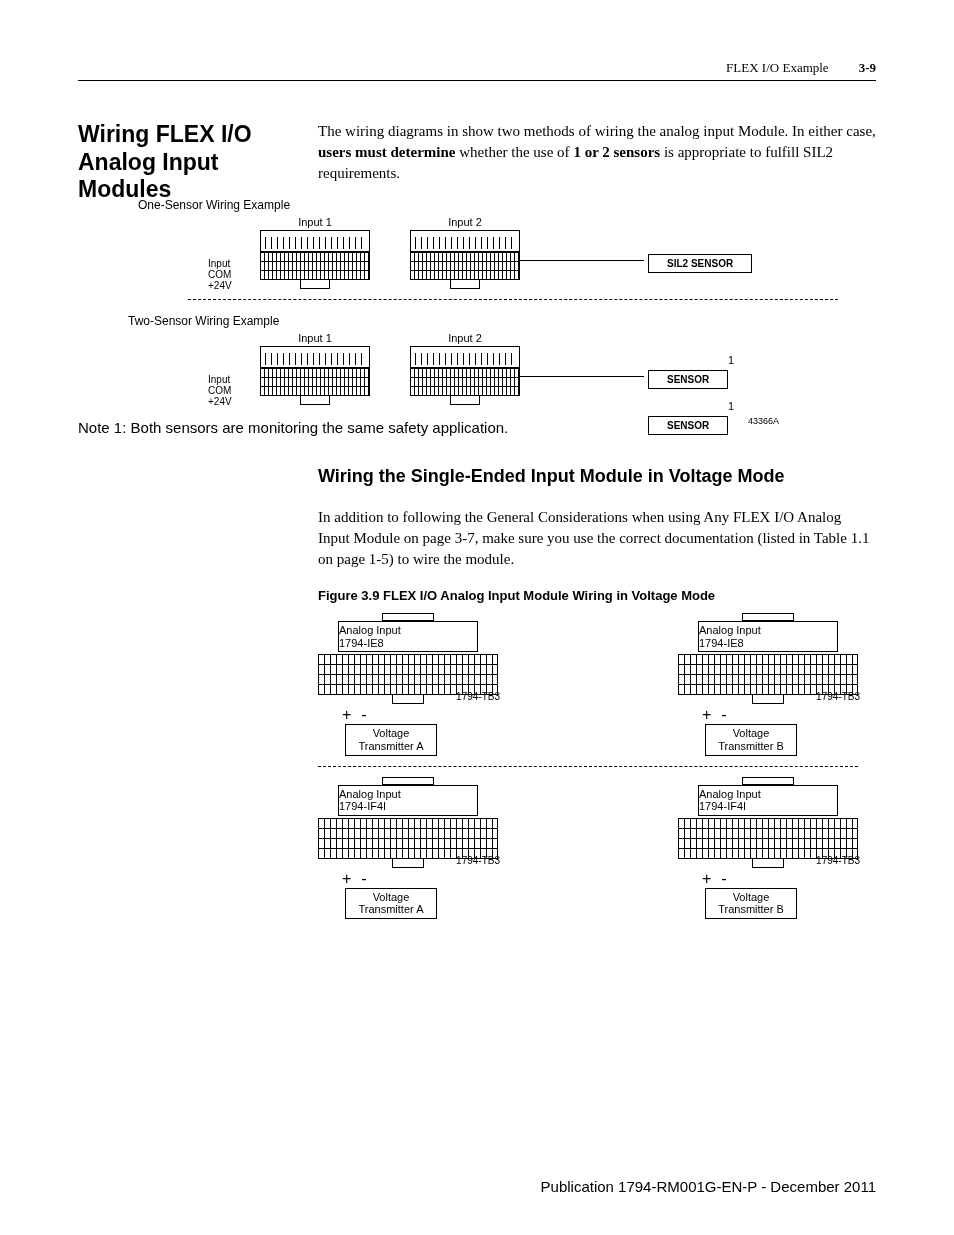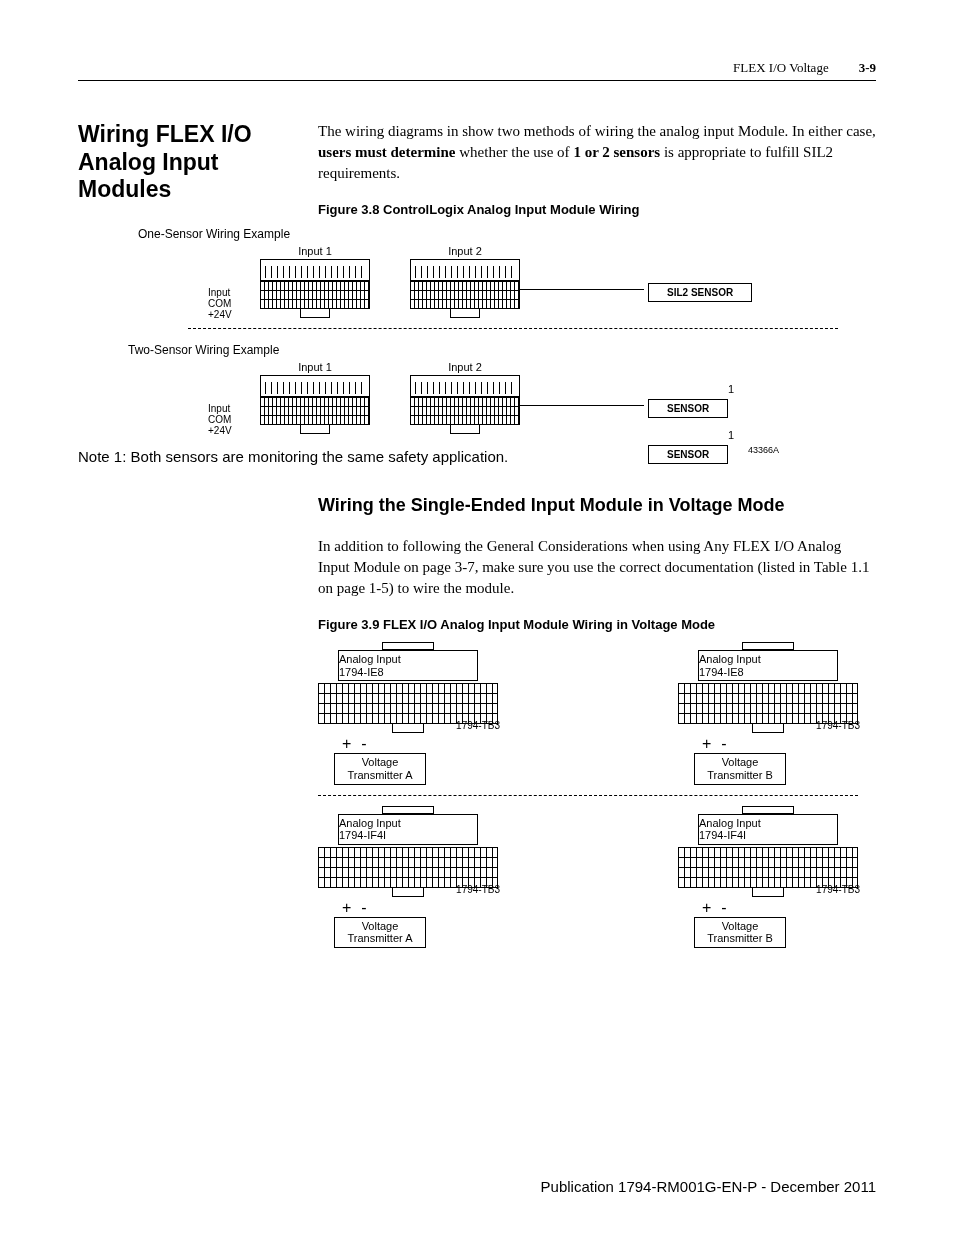--- a/index.html
+++ b/index.html
@@ -212,54 +212,53 @@
     margin: 2px 0 0 24px;
     letter-spacing: 10px;
   }
   .vt-box {
     border: 1px solid #000;
     text-align: center;
     font-size: 11px;
     line-height: 1.15;
     padding: 2px 4px;
     width: 82px;
-    margin-left: 16px;
+    margin-left: 27px;
   }
   .fig39-dash {
     border-top: 1.5px dashed #000;
     margin: 10px 0;
   }
   .footer {
     position: absolute;
     bottom: 40px;
     right: 78px;
     font-family: Arial, Helvetica, sans-serif;
     font-size: 15px;
   }
 </style>
 </head>
 <body>
 
 <div class="page">
 
   <div class="header-row">
-    <span>FLEX I/O Voltage</span>
+    <span>FLEX I/O Example</span>
     <span class="header-pagenum">3-9</span>
   </div>
   <div class="header-rule"></div>
 
   <div class="two-col">
     <div class="col-left">
       <h2 class="section-title">Wiring FLEX I/O Analog Input Modules</h2>
     </div>
     <div class="col-right">
       <p class="body-text">
         <span>The wiring diagrams in   show two methods of wiring the analog input Module. In either case, </span><b>users must determine</b><span> whether the use of </span><b>1 or 2 sensors</b><span> is appropriate to fulfill SIL2 requirements.</span>
       </p>
-      <div class="figure-caption">Figure 3.8 ControlLogix Analog Input Module Wiring</div>
 
       <div class="diagram-area">
         <div class="subcaption">One-Sensor Wiring Example</div>
 
         <div class="module-row">
           <div class="labels-col">
             <div>Input</div>
             <div>COM</div>
             <div>+24V</div>
           </div>

